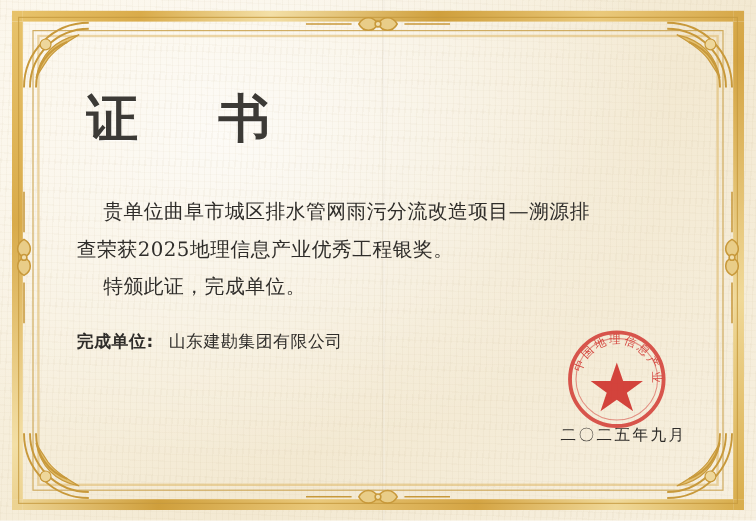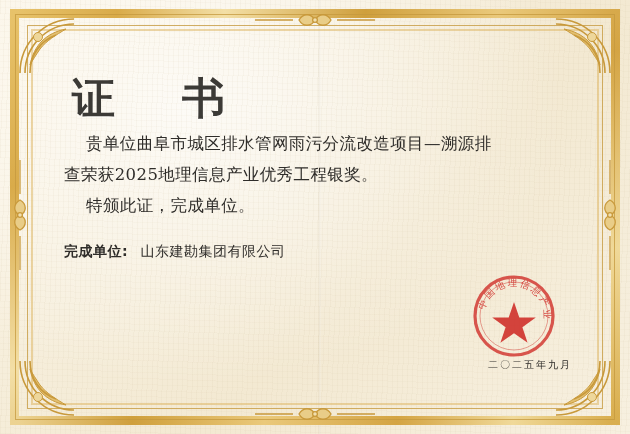--- a/index.html
+++ b/index.html
@@ -117,20 +117,21 @@
     font-family: "DejaVu Serif", "Liberation Serif", serif;
     font-size: 43px;
     font-weight: bold;
     letter-spacing: 26px;
     text-indent: 26px;
     color: #3c3a36;
     text-shadow: 0 1px 0 rgba(255,255,255,0.6);
   }
 
   #body-text {
+    margin-top: 33px;
     padding-left: 18px;
     padding-right: 6px;
     color: #2f2d2a;
     font-family: "DejaVu Serif", "Liberation Serif", serif;
   }
 
   .body-line {
     font-size: 16.5px;
     line-height: 31px;
     letter-spacing: 0.4px;
@@ -163,21 +164,21 @@
     bottom: 74px;
     width: 88px;
     height: 88px;
   }
   #seal svg { display: block; opacity: 0.88; }
 
   #date {
     position: absolute;
     right: 58px;
     bottom: 62px;
-    font-size: 10px;
+    font-size: 13px;
     letter-spacing: 2px;
     color: #2f2d2a;
     font-family: "DejaVu Serif", "Liberation Serif", serif;
   }
 </style>
 </head>
 <body>
 
 <div id="certificate">
 

